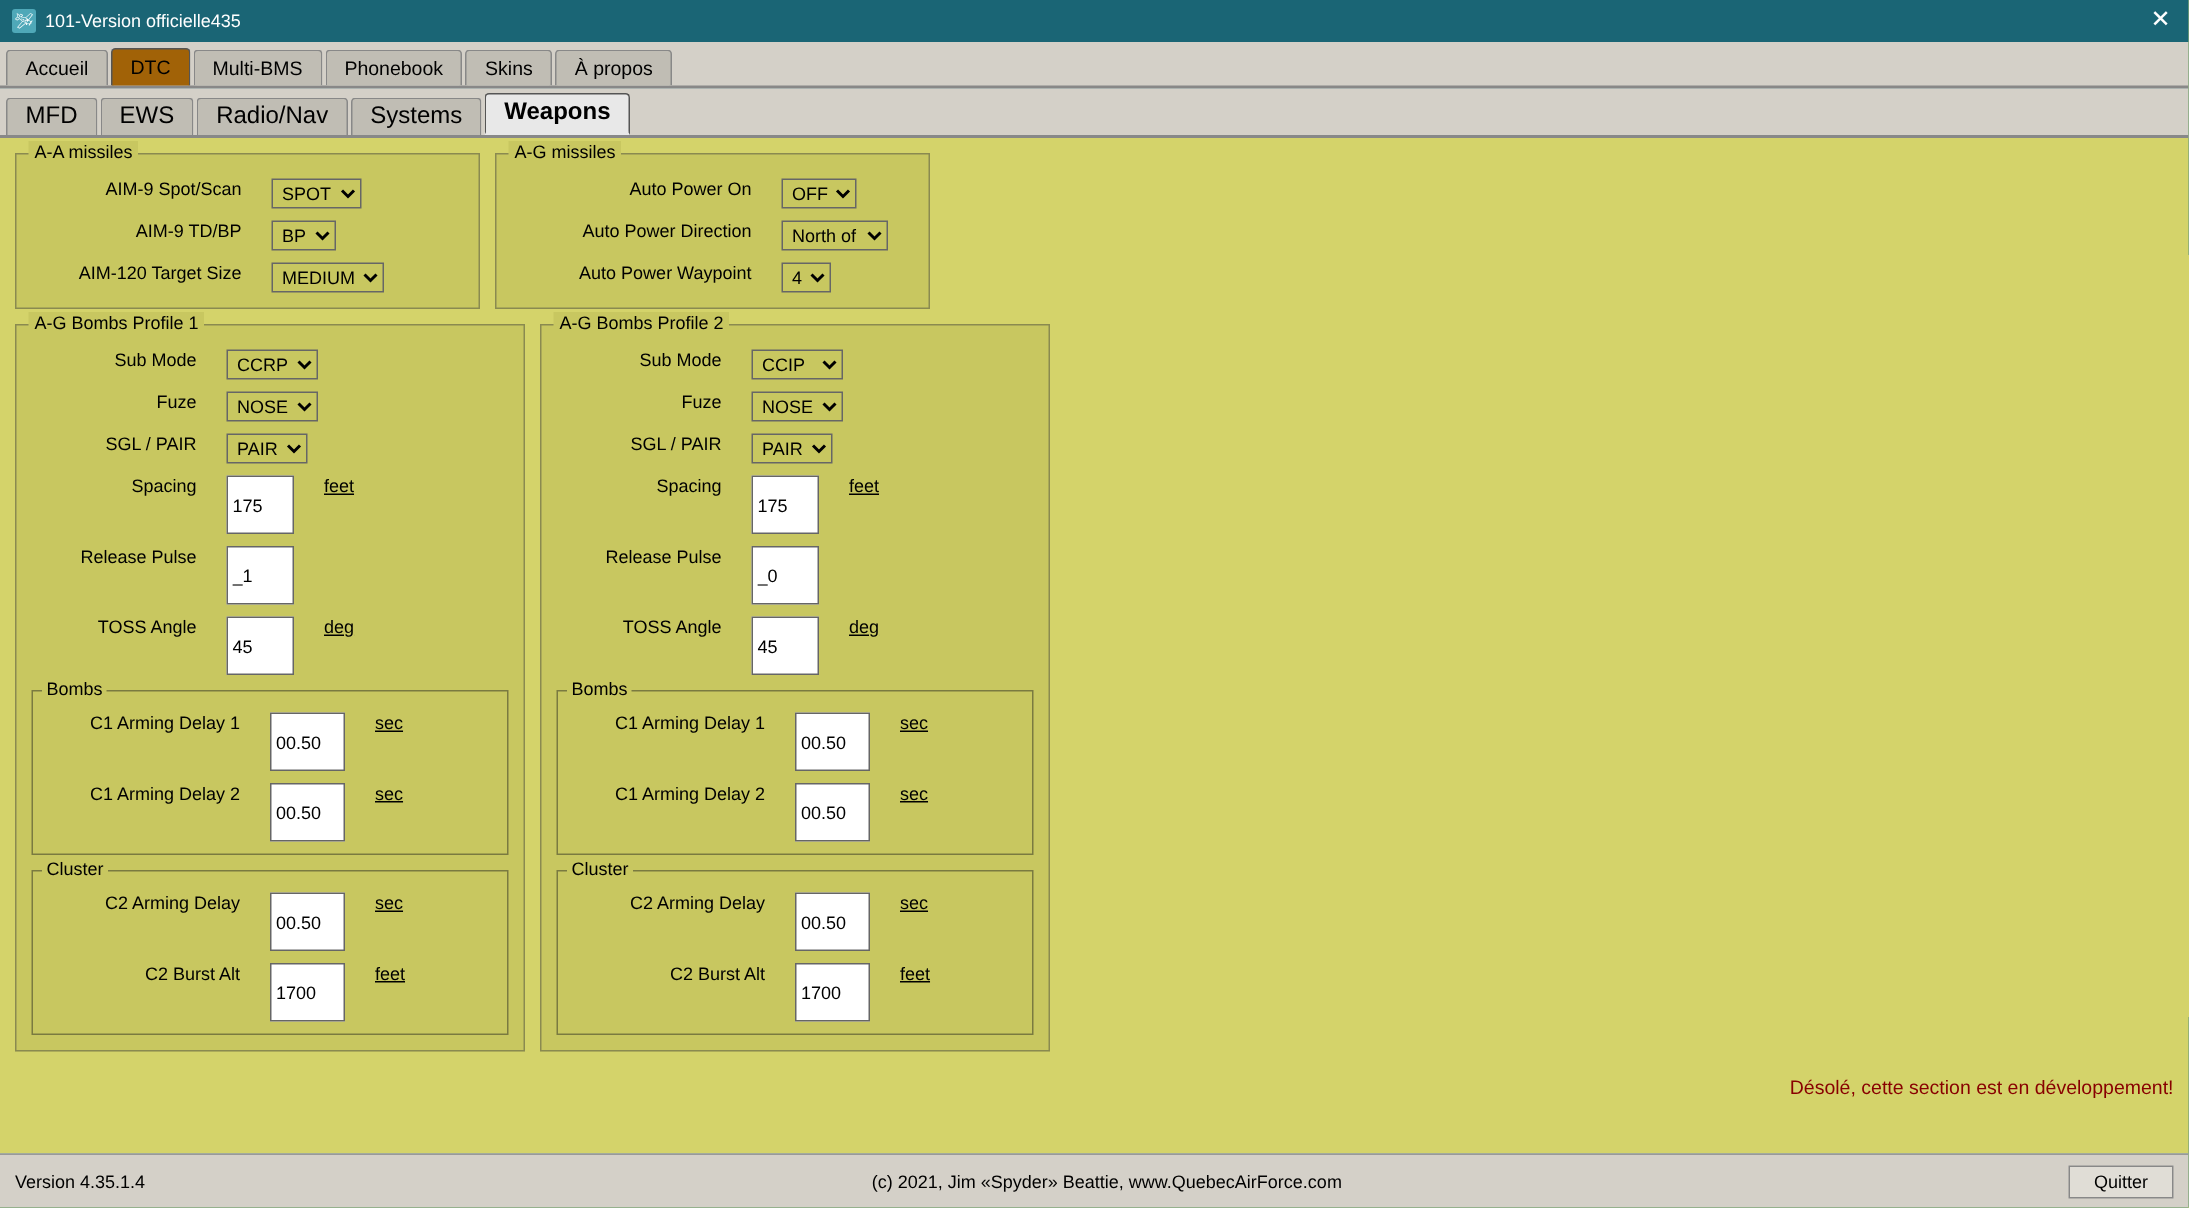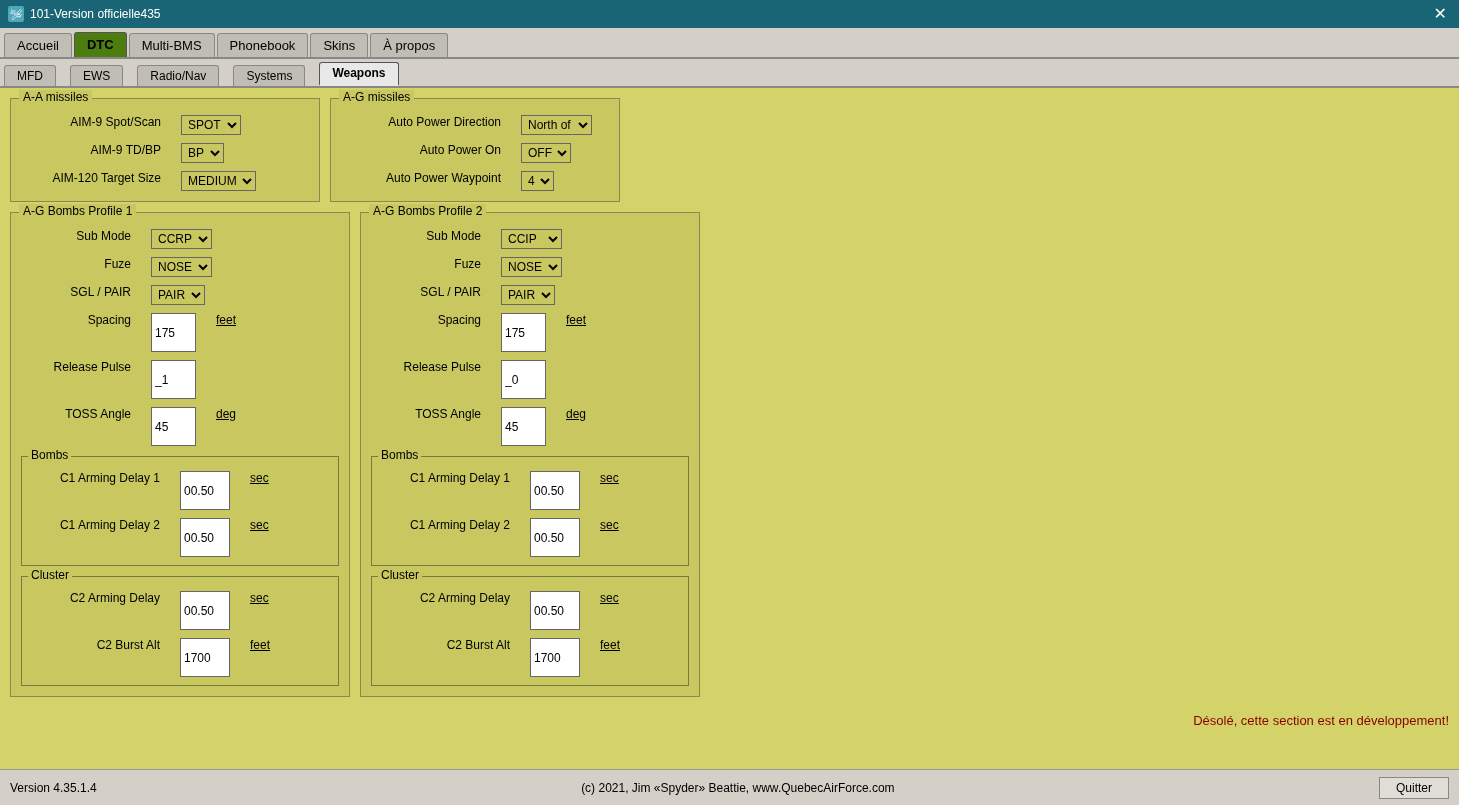--- a/index.html
+++ b/index.html
@@ -70,43 +70,43 @@
       background: #c0bdb4;
       border: 1px solid #888;
       border-bottom: none;
       cursor: pointer;
       font-size: 13px;
       margin-right: 2px;
       border-radius: 3px 3px 0 0;
       color: #000;
     }
     .main-tab.active {
-      background: #4d7c0f;
-      font-weight: bold;
+      background: #a16207;
+      font-weight: normal;
       border-color: #555;
       padding-bottom: 5px;
     }
 
     
     .sub-tabs-bar {
       background: #d4d0c8;
       display: flex;
       align-items: flex-end;
       padding: 3px 4px 0 4px;
       flex-shrink: 0;
       border-bottom: 2px solid #888;
     }
     .sub-tab {
       padding: 3px 12px;
       background: #c0bdb4;
       border: 1px solid #888;
       border-bottom: none;
       cursor: pointer;
-      font-size: 12px;
-      margin-right: 14px;
+      font-size: 16px;
+      margin-right: 2px;
       border-radius: 3px 3px 0 0;
       color: #000;
     }
     .sub-tab.active {
       background: #e8e8e8;
       font-weight: bold;
       border-color: #555;
       border-bottom: 2px solid #e8e8e8;
       padding-bottom: 4px;
     }
@@ -293,34 +293,34 @@
           <option selected="">MEDIUM</option>
           <option>LARGE</option>
         </select>
       </div>
     </div>
 
     <div class="group-box ag-panel">
       <span class="group-box-title">A-G missiles</span>
 
       <div class="field-row">
+        <span class="field-label" style="width:160px">Auto Power On</span>
+        <select>
+          <option selected="">OFF</option>
+          <option>ON</option>
+        </select>
+      </div>
+
+      <div class="field-row">
         <span class="field-label" style="width:160px">Auto Power Direction</span>
         <select>
           <option selected="">North of</option>
           <option>South of</option>
           <option>East of</option>
           <option>West of</option>
-        </select>
-      </div>
-
-      <div class="field-row">
-        <span class="field-label" style="width:160px">Auto Power On</span>
-        <select>
-          <option selected="">OFF</option>
-          <option>ON</option>
         </select>
       </div>
 
       <div class="field-row">
         <span class="field-label" style="width:160px">Auto Power Waypoint</span>
         <select>
           <option>1</option><option>2</option><option>3</option>
           <option selected="">4</option><option>5</option><option>6</option>
           <option>7</option><option>8</option>
         </select>

